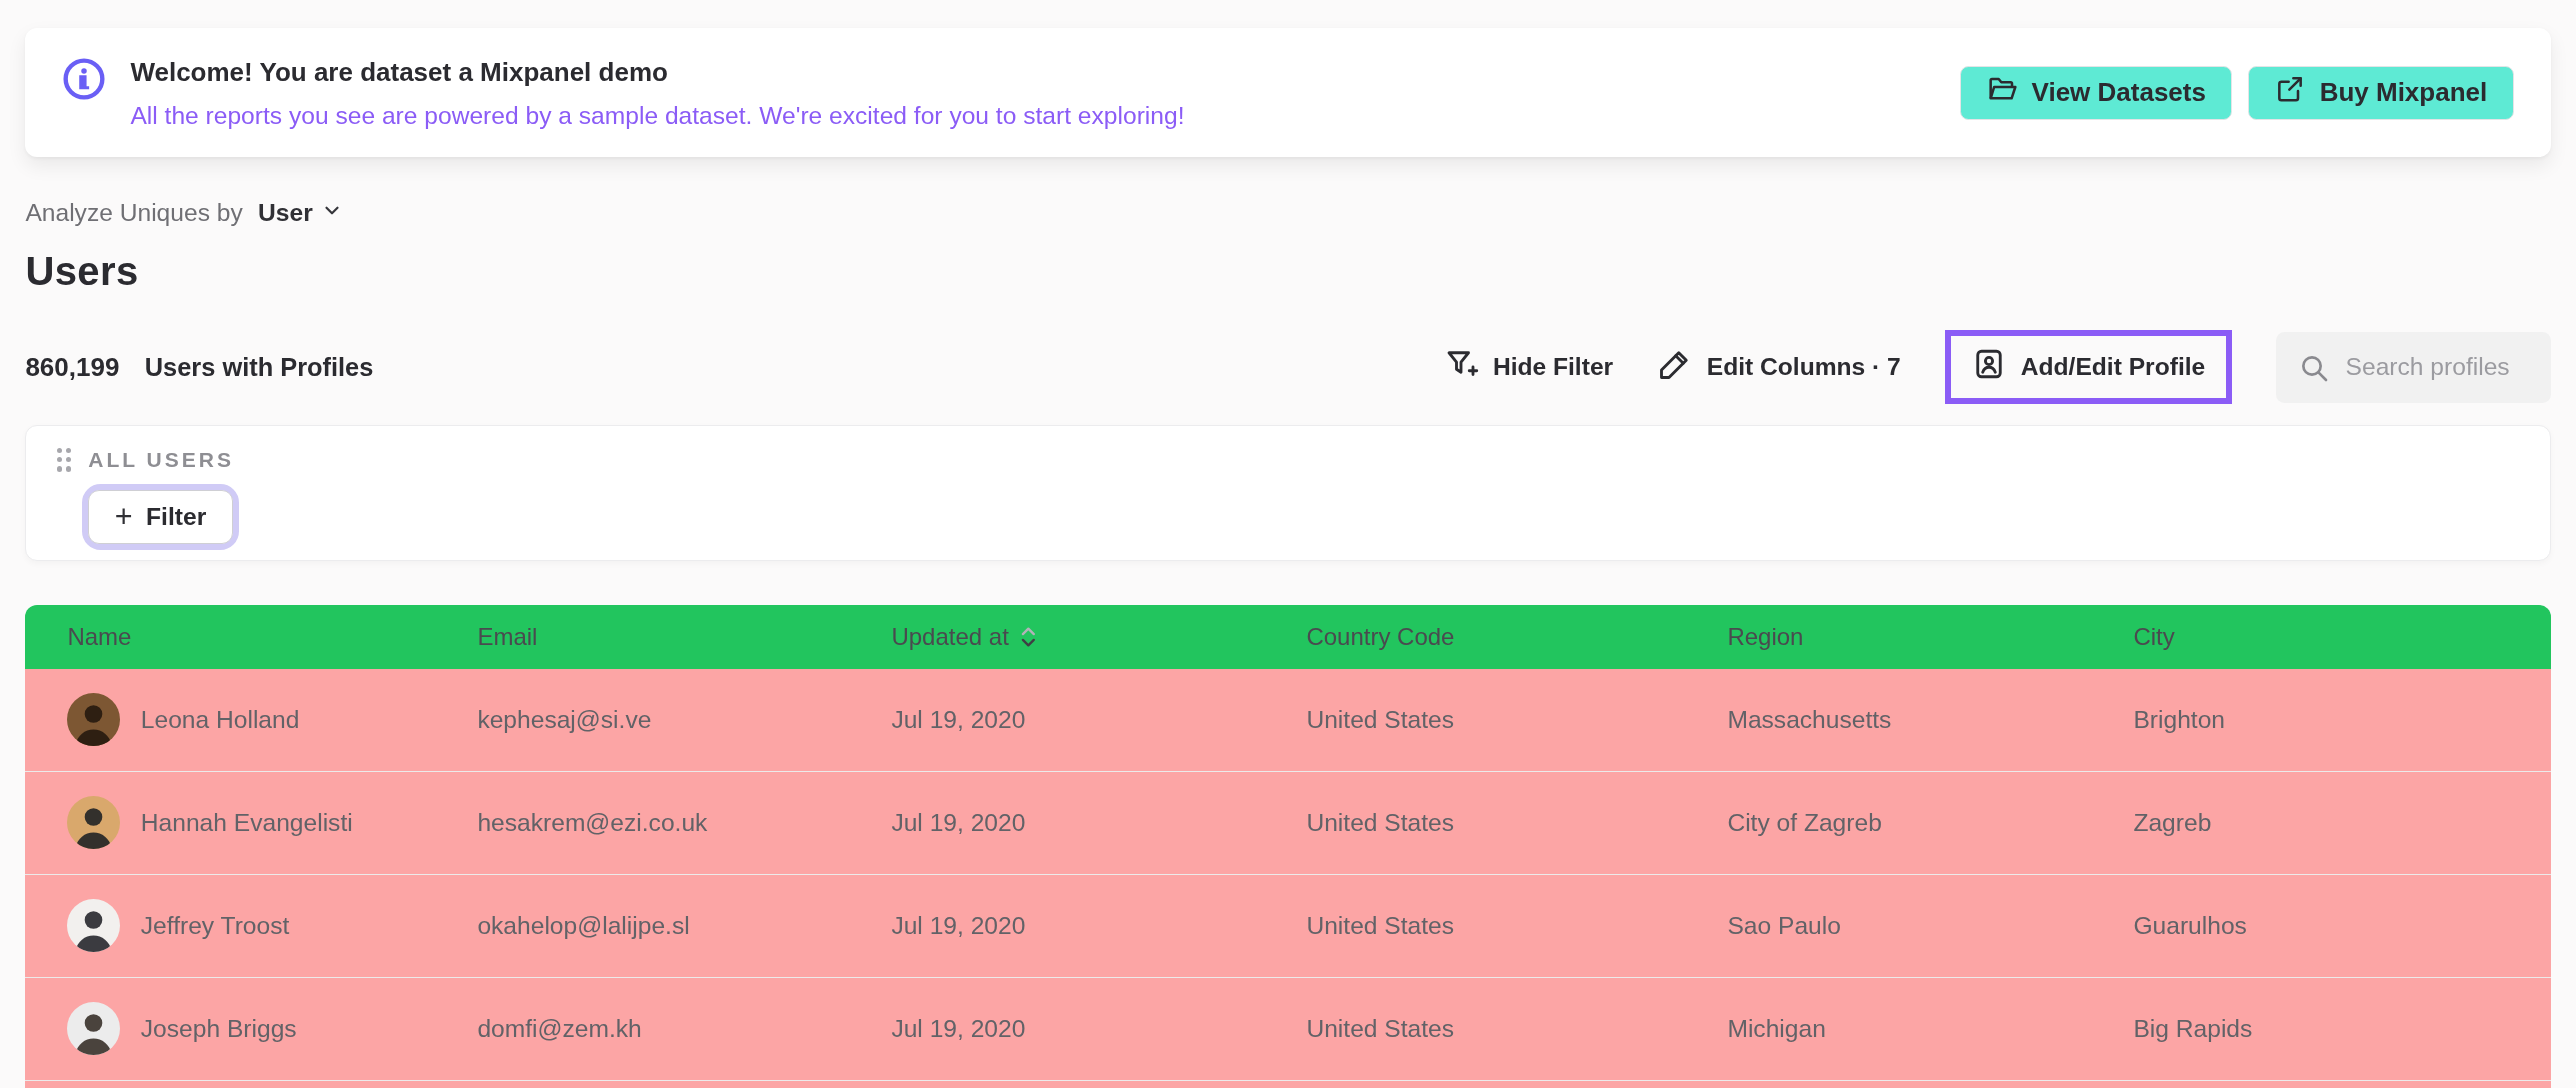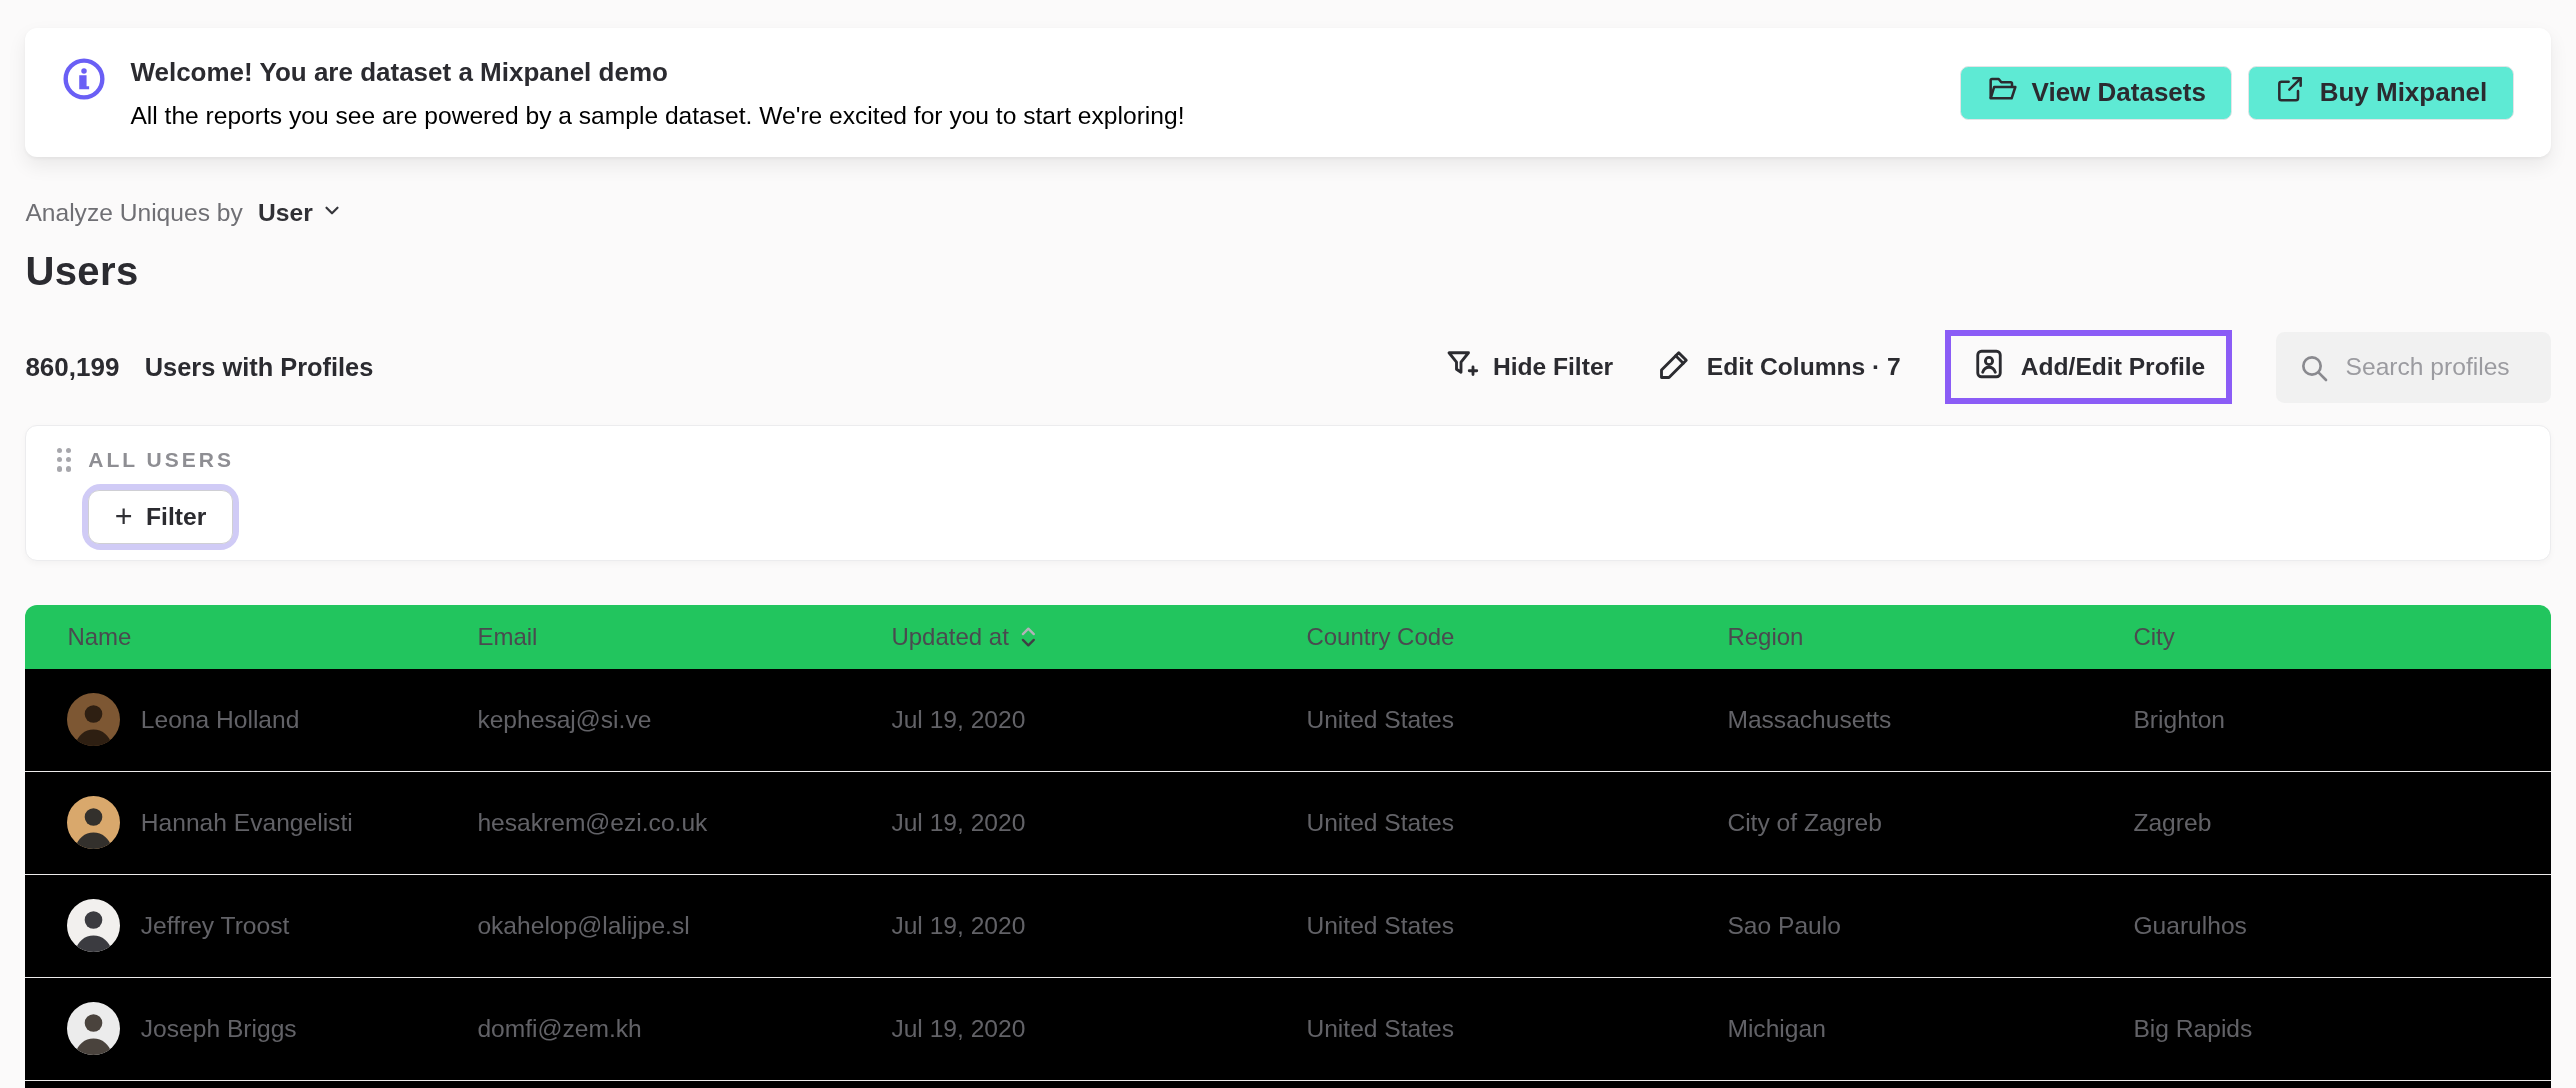--- a/index.html
+++ b/index.html
@@ -7,21 +7,21 @@
     font-family:"Liberation Sans", sans-serif; background:#fbfafa; color:#2f2f34; }
   .page { width:2576px; height:1089px; padding:0 25.4px; overflow:hidden; }
 
   
   .banner { margin-top:28px; height:129px; background:#ffffff; border-radius:12px;
     box-shadow:0 8.5px 18.7px rgba(0,0,0,0.07), 0 1.7px 3.4px rgba(0,0,0,0.04);
     display:flex; align-items:center; padding:0 37px; }
   .banner-icon { width:44px; height:44px; flex:0 0 auto; margin-right:24px; align-self:flex-start; margin-top:29px; }
   .banner-text { flex:1 1 auto; }
   .banner-title { font-size:26px; font-weight:bold; color:#2b2b30; line-height:1.35; }
-  .banner-sub { font-size:24.6px; color:#000000; margin-top:11px; }
+  .banner-sub { font-size:24.6px; color:#8b5cf6; margin-top:11px; }
   .banner-actions { display:flex; gap:15.3px; }
   .btn-outline { display:flex; align-items:center; gap:13.6px; background:#5eead4;
     border:1.7px solid #e4e4e6; border-radius:8.5px; height:54px; padding:0 25.4px;
     font-size:26px; font-weight:bold; color:#2b2b30; cursor:pointer; }
   .btn-outline svg { width:32px; height:32px; }
 
   
   .subnav { margin-top:42px; font-size:24.6px; color:#6f6f74; display:flex; align-items:center; gap:8.5px; }
   .subnav-value { color:#303035; font-weight:600; margin-left:6.8px; display:flex; align-items:center; gap:8.5px; }
   .page-title { margin-top:22px; font-size:40px; font-weight:800; color:#2b2b30; letter-spacing:0.4px; }
@@ -54,21 +54,21 @@
     border-radius:11px; height:54px; padding:0 25.4px; font-size:24.6px; font-weight:600; color:#2b2b30; cursor:pointer; }
   .plus-glyph { font-size:30.5px; font-weight:400; line-height:1; color:#303035; }
 
   
   .table-card { margin-top:44px; background:#fff; border-radius:12px 12px 0 0; overflow:hidden; }
   .t-grid { display:grid; grid-template-columns:410px 414px 415px 421px 406px 1fr; align-items:center; padding-left:42px; }
   .t-header { background:#22c55e; height:64px; }
   .t-header .hcell { font-size:24px; font-weight:500; color:#4a4a4f; display:flex; align-items:center; gap:10.2px; }
   .sort-icon { display:inline-flex; flex-direction:column; line-height:0; }
   .sort-icon svg { width:18.7px; height:12px; }
-  .t-row { height:103px; border-bottom:1.7px solid #eceaea; background:#000000; }
+  .t-row { height:103px; border-bottom:1.7px solid #eceaea; background:#fca5a5; }
   .t-row .cell { font-size:24.6px; color:#626267; }
   .name-cell { display:flex; align-items:center; gap:20.4px; }
   .avatar { width:53px; height:53px; border-radius:50%; overflow:hidden; flex:0 0 auto; position:relative; }
   .avatar svg { width:100%; height:100%; display:block; }
 </style>
 </head>
 <body>
 
 <div class="page">
 

